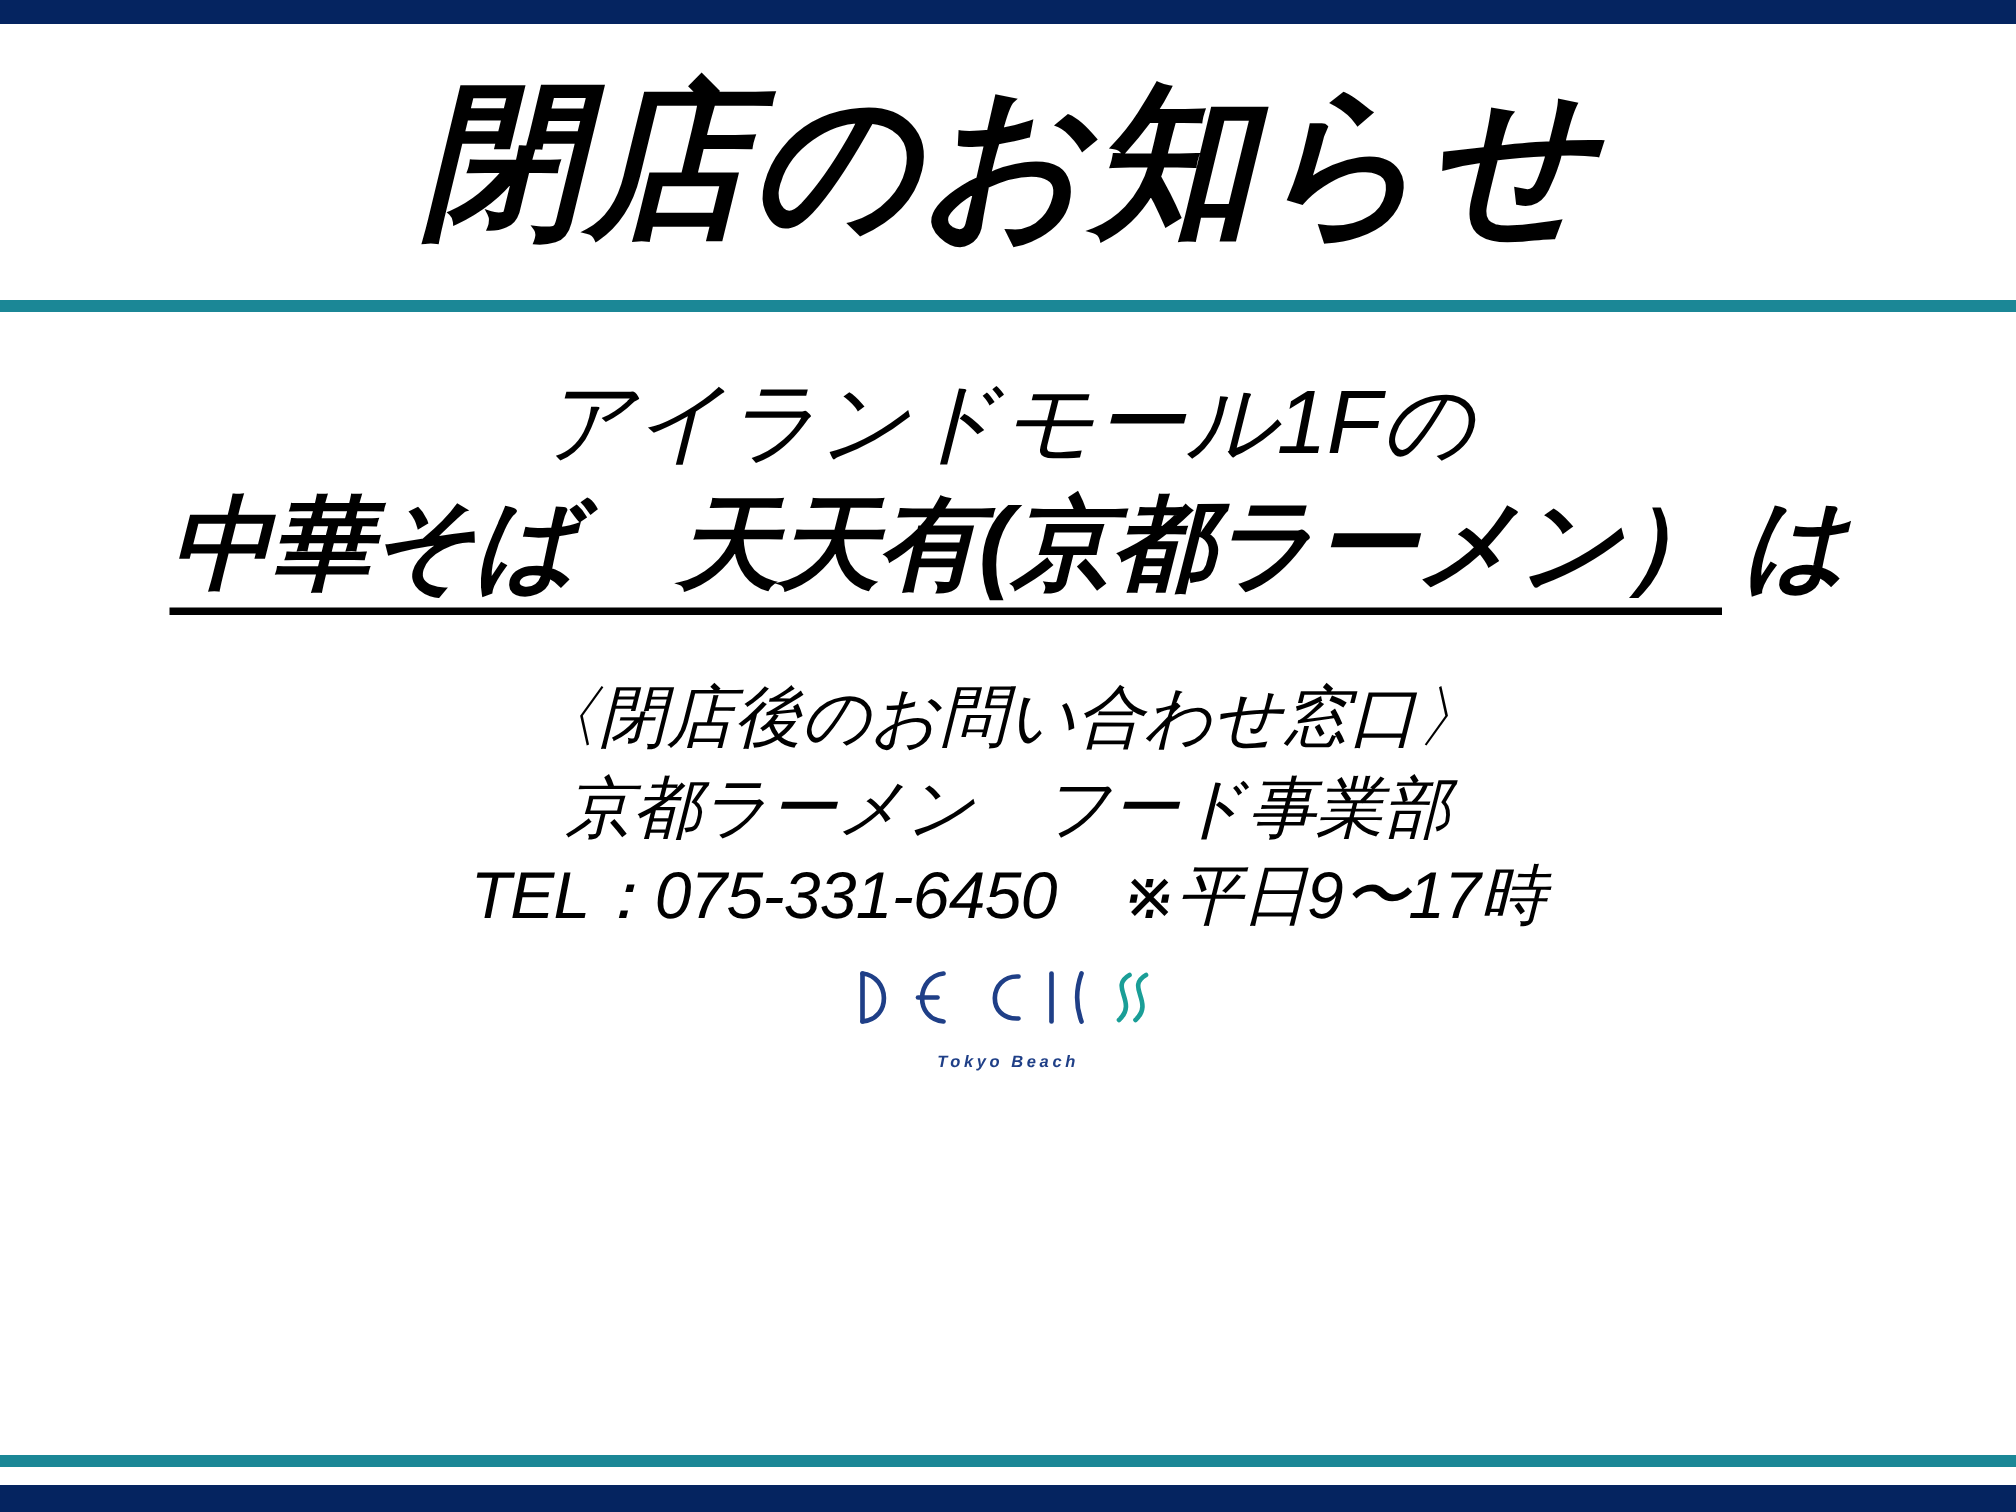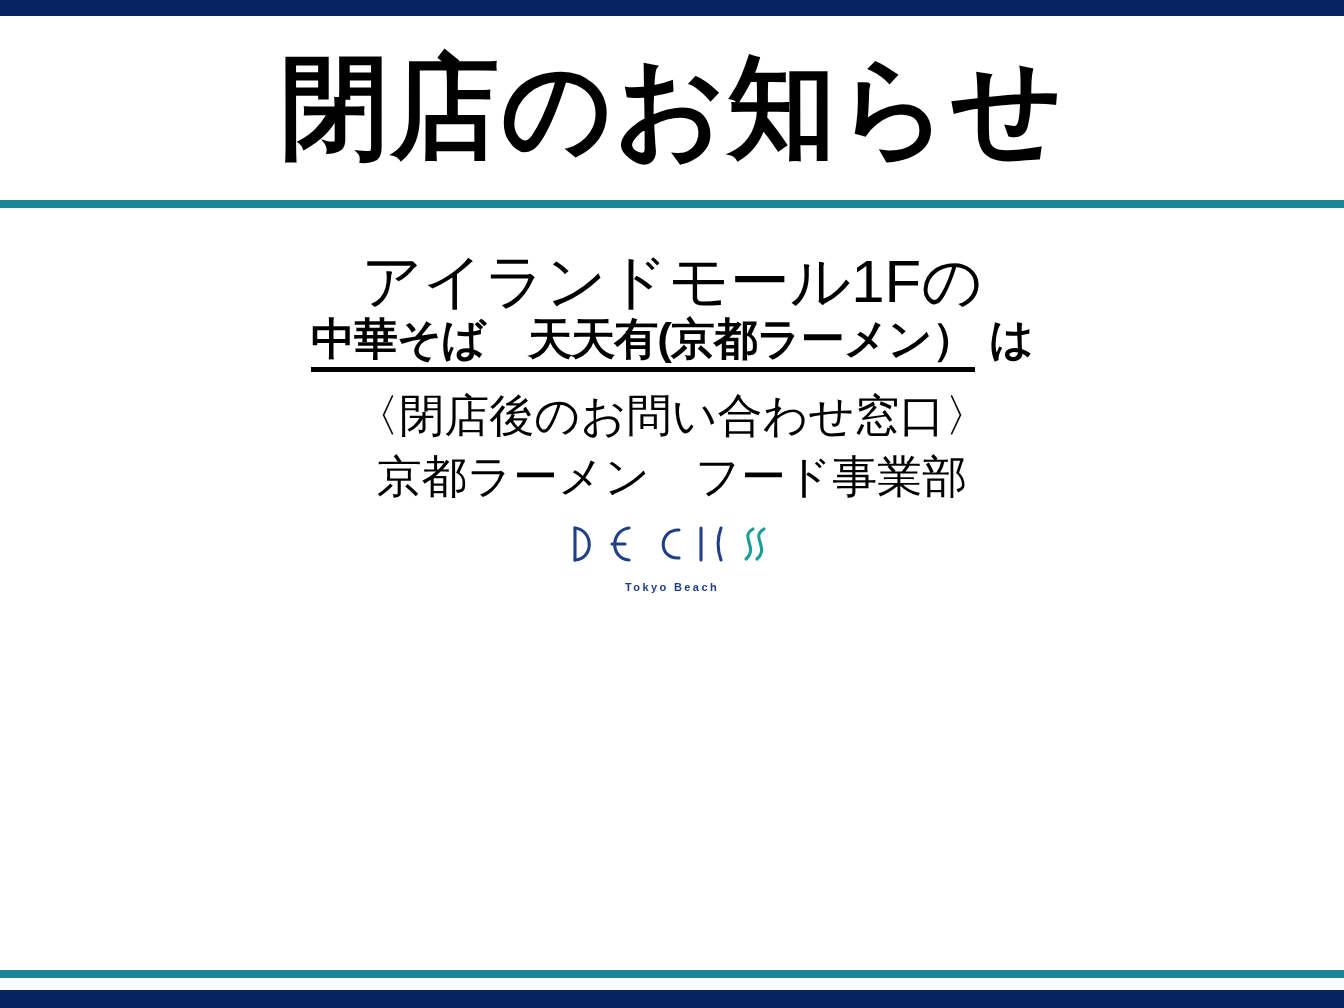--- a/index.html
+++ b/index.html
@@ -17,20 +17,21 @@
     position: relative;
   }
 
   .page {
     position: relative;
     width: 1344px;
     height: 1008px;
     background: #ffffff;
     display: flex;
     flex-direction: column;
+    font-style: italic;
   }
 
   
   .bar-navy-top {
     width: 100%;
     height: 16px;
     background: #052460;
     flex: 0 0 auto;
   }
   .bar-teal {
@@ -80,24 +81,24 @@
     text-align: center;
     line-height: 1.08;
   }
   .lead-line {
     font-size: 60px;
     font-weight: normal;
     white-space: nowrap;
     letter-spacing: 0px;
   }
   .shop-line {
-    font-size: 44px;
+    font-size: 68px;
     font-weight: bold;
     white-space: nowrap;
-    margin-top: 0;
+    margin-top: 12px;
     letter-spacing: -1px;
   }
   .shop-name-underlined {
     border-bottom: 5px solid #000000;
     padding-bottom: 4px;
   }
   .shop-suffix {
     padding-left: 14px;
   }
 
@@ -108,21 +109,21 @@
   }
   .notice-line {
     font-size: 57px;
     font-weight: normal;
     white-space: nowrap;
     letter-spacing: -1px;
   }
 
   .contact-block {
     text-align: center;
-    margin-top: 24px;
+    margin-top: 48px;
     line-height: 1.34;
   }
   .contact-line {
     font-size: 45px;
     font-weight: normal;
     white-space: nowrap;
     letter-spacing: 0px;
   }
   .contact-line.tel {
     font-size: 44px;
@@ -170,20 +171,21 @@
       <div class="lead-line">アイランドモール1Fの</div>
       <div class="shop-line">
         <span class="shop-name-underlined">中華そば　天天有(京都ラーメン）</span><span class="shop-suffix">は</span>
       </div>
     </div>
 
 
     <div class="contact-block">
       <div class="contact-line">〈閉店後のお問い合わせ窓口〉</div>
       <div class="contact-line">京都ラーメン　フード事業部</div>
+      <div class="contact-line tel">TEL：075-331-6450　※平日9〜17時</div>
     </div>
 
     <div class="logo-zone">
       <div class="logo-mark">
         <svg width="210" height="42" viewBox="0 0 210 42">
           <g fill="none" stroke="#1f3f87" stroke-width="3.1" stroke-linecap="round">
 
             <path d="M8 5 L8 37"></path>
             <path d="M8 5 C26 7, 28 35, 8 37"></path>
 

